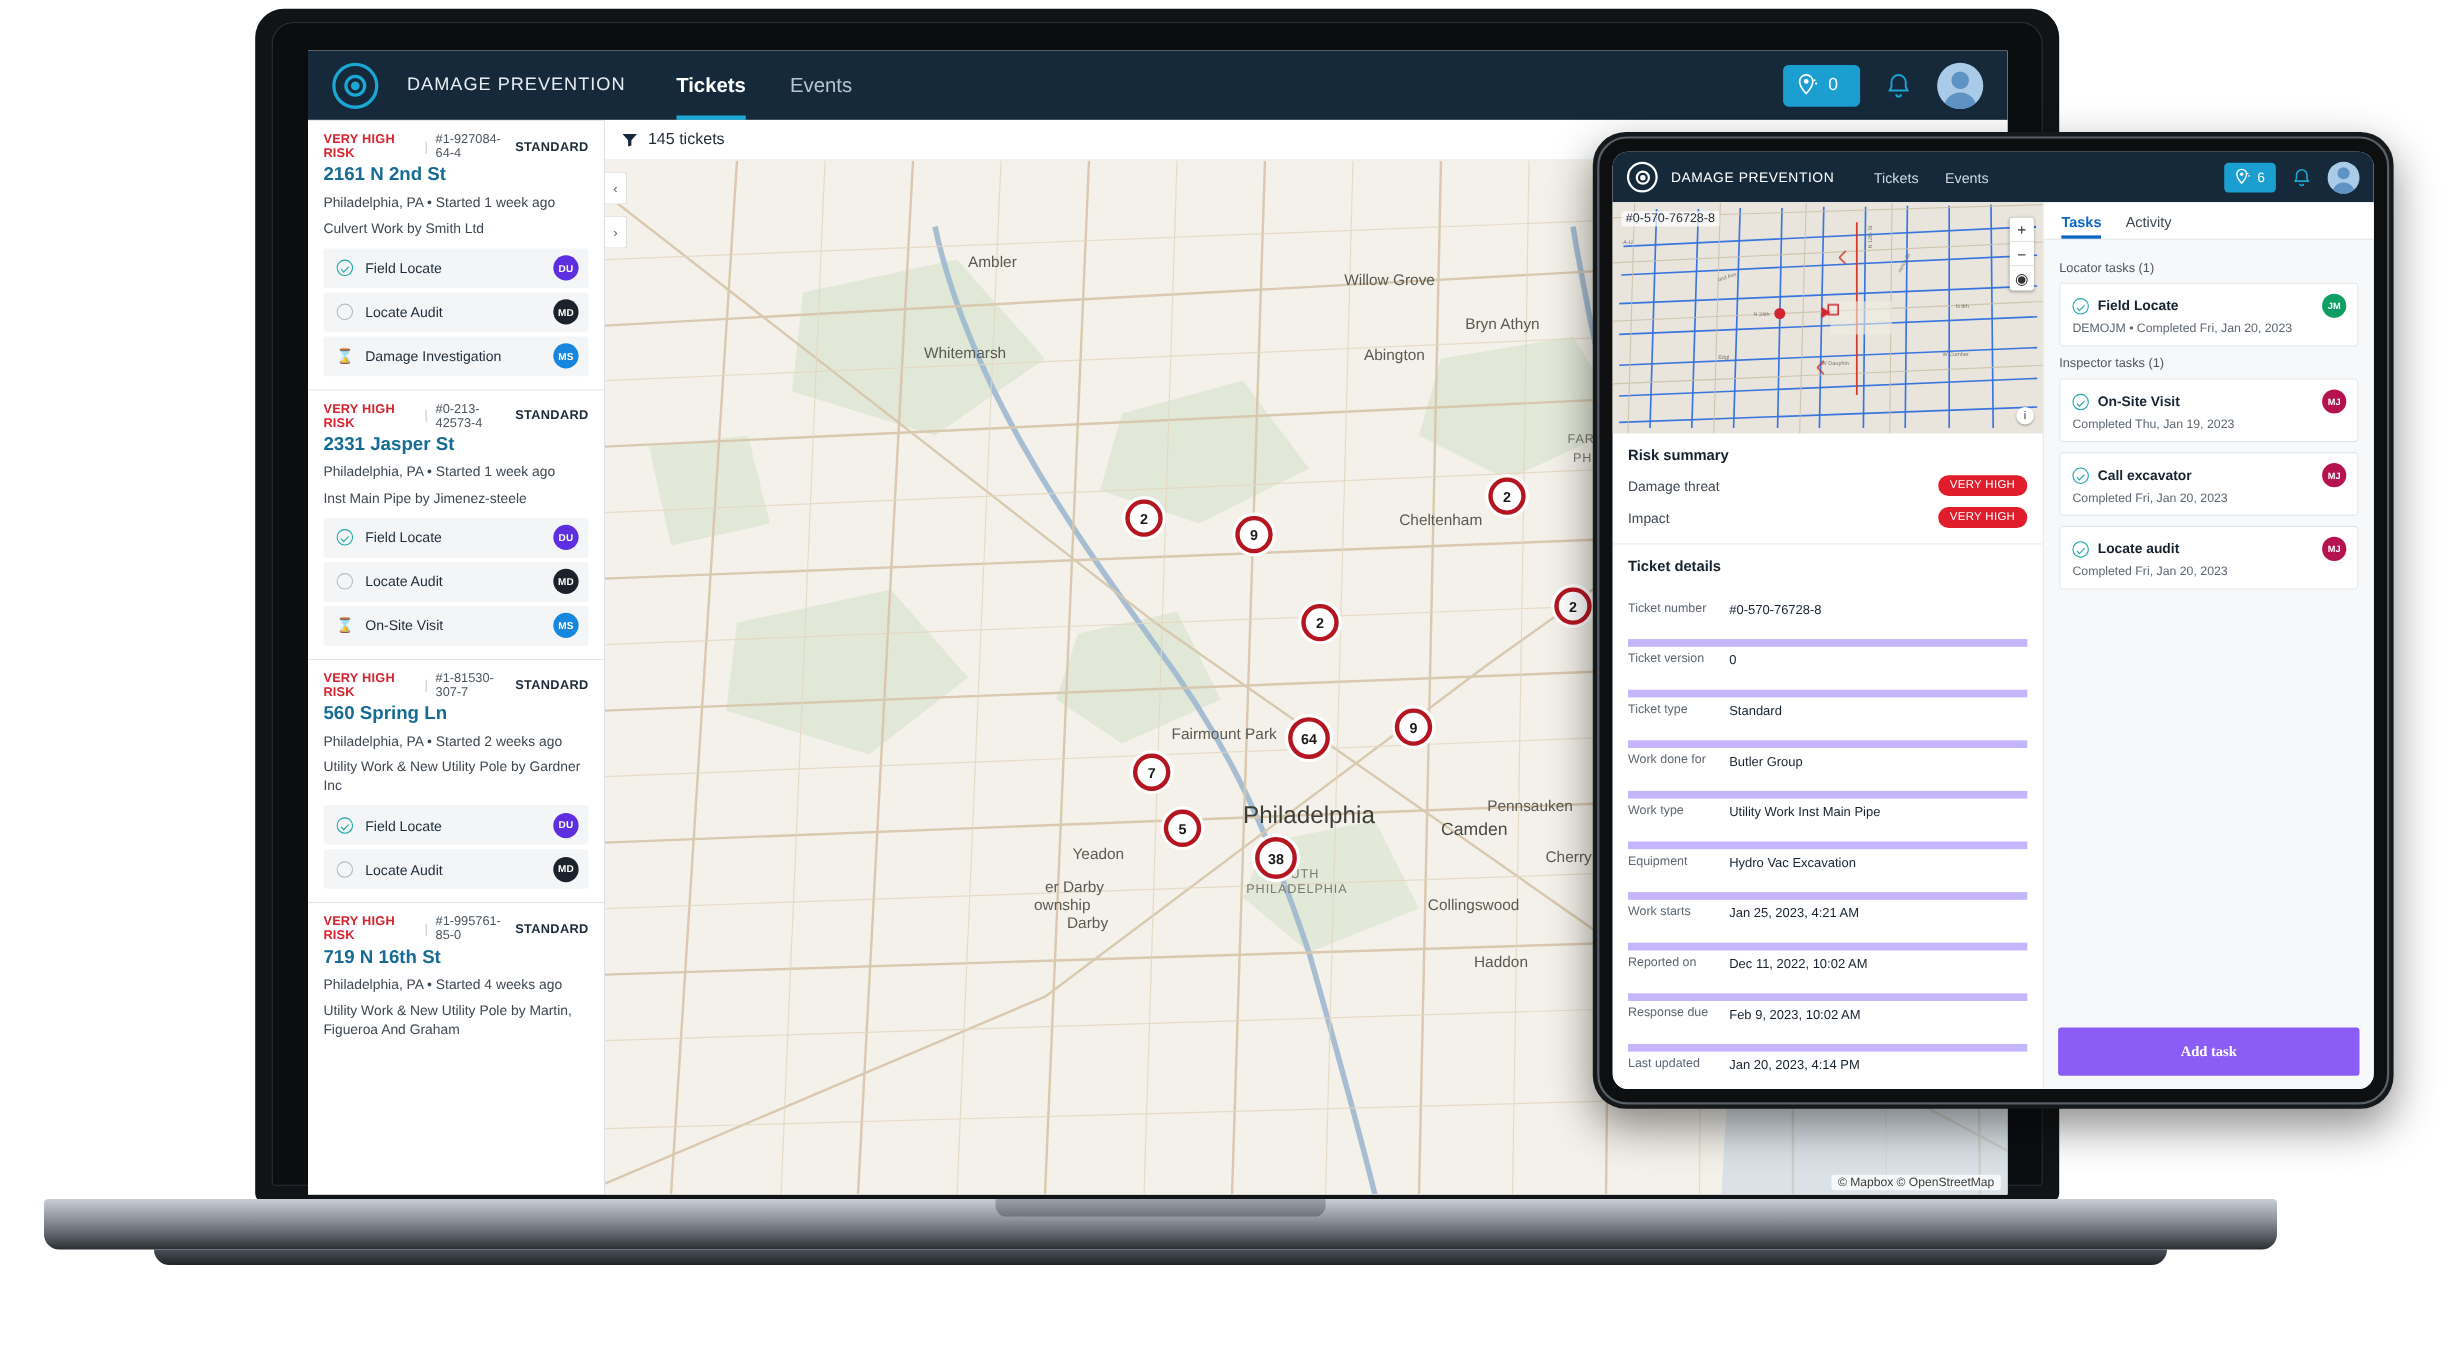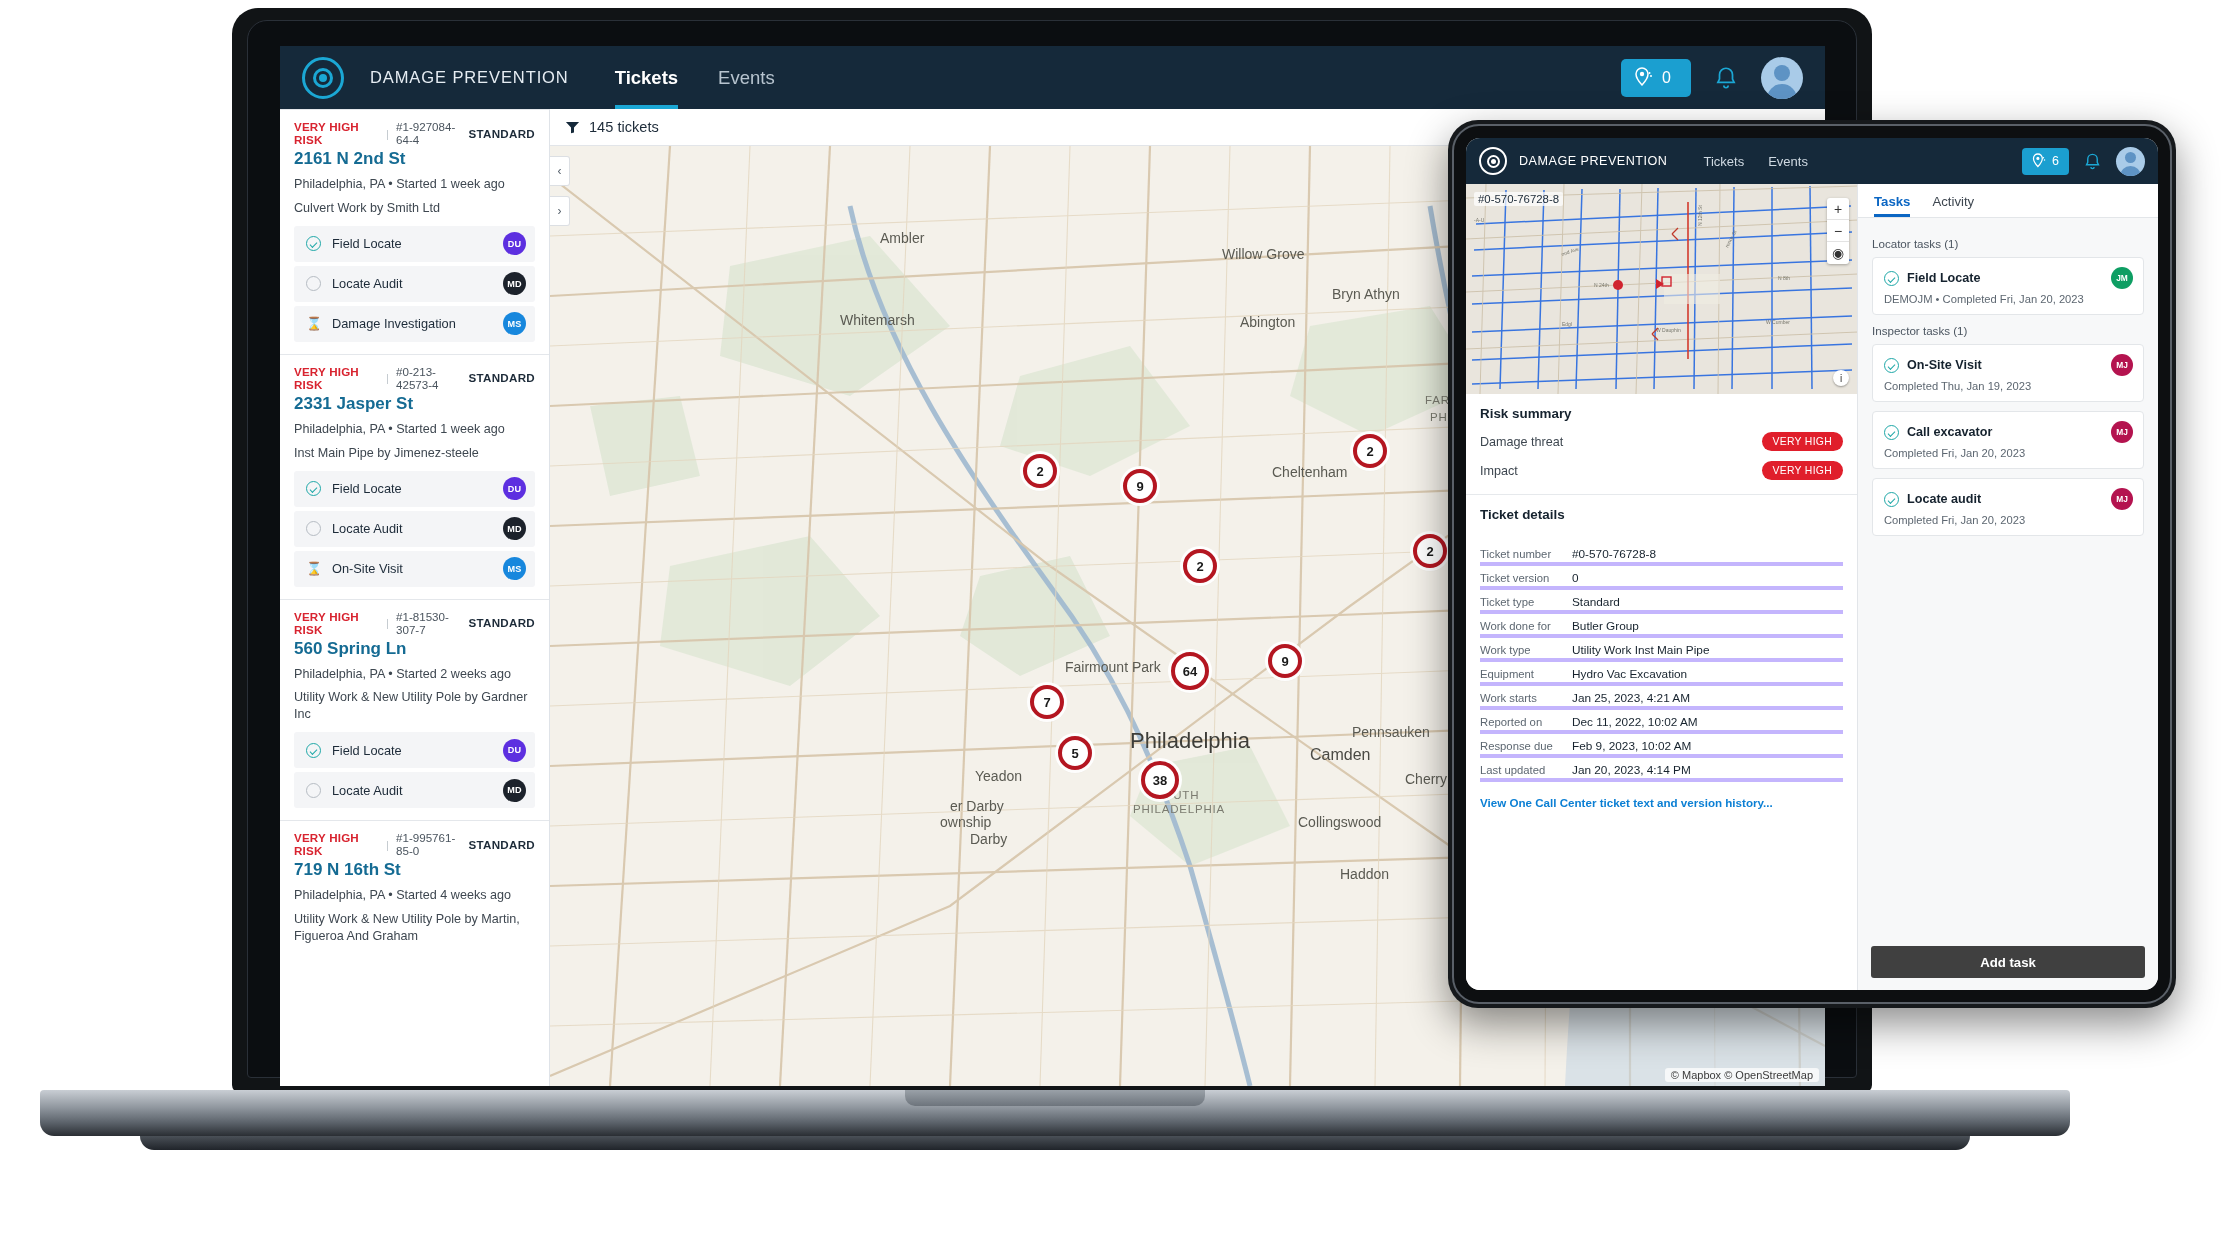--- a/index.html
+++ b/index.html
@@ -145,41 +145,41 @@
   .addr-1 { font-size:15.5px; font-weight:bold; color:#15222e; }
   .addr-2 { font-size:12.4px; color:#5a6571; margin-top:3px; }
   .dots { margin-left:auto; color:#6b7682; font-size:15px; letter-spacing:1px; cursor:pointer; }
   .sec { padding:12px 14px 14px; border-bottom:1px solid #e6e9ec; }
   .sec-h { font-size:13.4px; font-weight:bold; color:#15222e; margin-bottom:11px; }
   .risk-row { display:flex; align-items:center; margin-bottom:10px; }
   .risk-row .k { font-size:12.6px; color:#3e4750; }
   .pill { margin-left:auto; background:#e01e2b; color:#fff; font-size:10.4px; font-weight:normal;
     padding:4px 11px; border-radius:10px; letter-spacing:.3px; }
   .det-table { padding:0 14px; }
-  .det-row { display:flex; padding:5px 0 1px; border-bottom:4px solid #c4b5fd;align-items:center; }
+  .det-row { display:flex; padding:5px 0 20px; border-bottom:7px solid #c4b5fd; }
   .det-k { width:92px; font-size:11.3px; color:#5d6771; flex:none; }
   .det-v { font-size:11.8px; color:#17232e; }
   .link { display:block; padding:14px 14px 0; font-size:11.6px; color:#0b7fd4; font-weight:bold; cursor:pointer; }
   .tright { flex:1; display:flex; flex-direction:column; background:#f7f8f9; min-width:0; }
   .tr-tabs { display:flex; gap:22px; padding:10px 16px 0; background:#fff; border-bottom:1px solid #e3e6e9; flex:none;}
   .tr-tab { font-size:13.2px; color:#3e4750; padding-bottom:8px; cursor:pointer; position:relative; }
   .tr-tab.active { color:#0b66c3; font-weight:bold; }
   .tr-tab.active::after { content:""; position:absolute; left:0; right:0; bottom:0; height:3px; background:#0b66c3; }
   .tr-body { flex:1; padding:13px 14px 8px; overflow:hidden; }
   .grp-h { font-size:11.6px; color:#4c5661; margin:6px 0 7px; }
   .tcard { background:#fff; border:1px solid #e3e6e9; border-radius:4px; padding:9px 10px 9px 11px;
     margin-bottom:9px; cursor:pointer; }
   .tcard-top { display:flex; align-items:center; gap:8px; }
   .tcard-title { font-size:12.6px; font-weight:bold; color:#15222e; }
   .tcard-ava { margin-left:auto; width:22px; height:22px; border-radius:50%; color:#fff;
     font-size:8.4px; font-weight:bold; display:flex; align-items:center; justify-content:center; }
   .tcard-sub { font-size:11.2px; color:#5d6771; margin-top:4px; }
   .tfooter { flex:none; padding:10px 13px 12px; }
-  .addtask { width:100%; height:32px; background:#404040; color:#fff; border:none; border-radius:3px;
-    font-size:13.2px; font-weight:bold; font-family:Liberation Sans, sans-serif; cursor:pointer; }
+  .addtask { width:100%; height:44px; background:#8b5cf6; color:#fff; border:none; border-radius:3px;
+    font-size:13.2px; font-weight:bold; font-family:Liberation Serif, serif; cursor:pointer; }
 </style>
 </head>
 <body>
 
 <div id="stage">
 
   <div class="laptop-body"></div>
   <div class="laptop-bezel"></div>
 
   <div class="laptop-screen">

